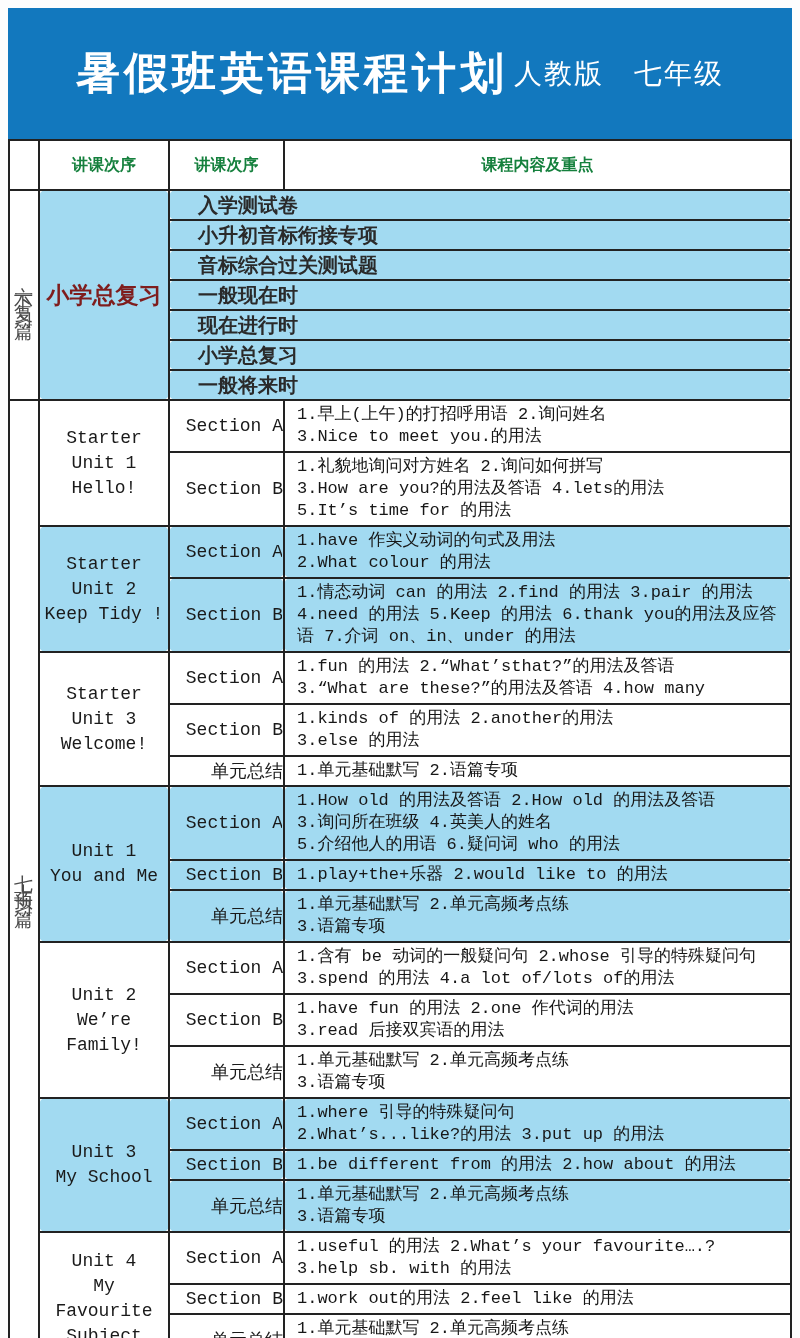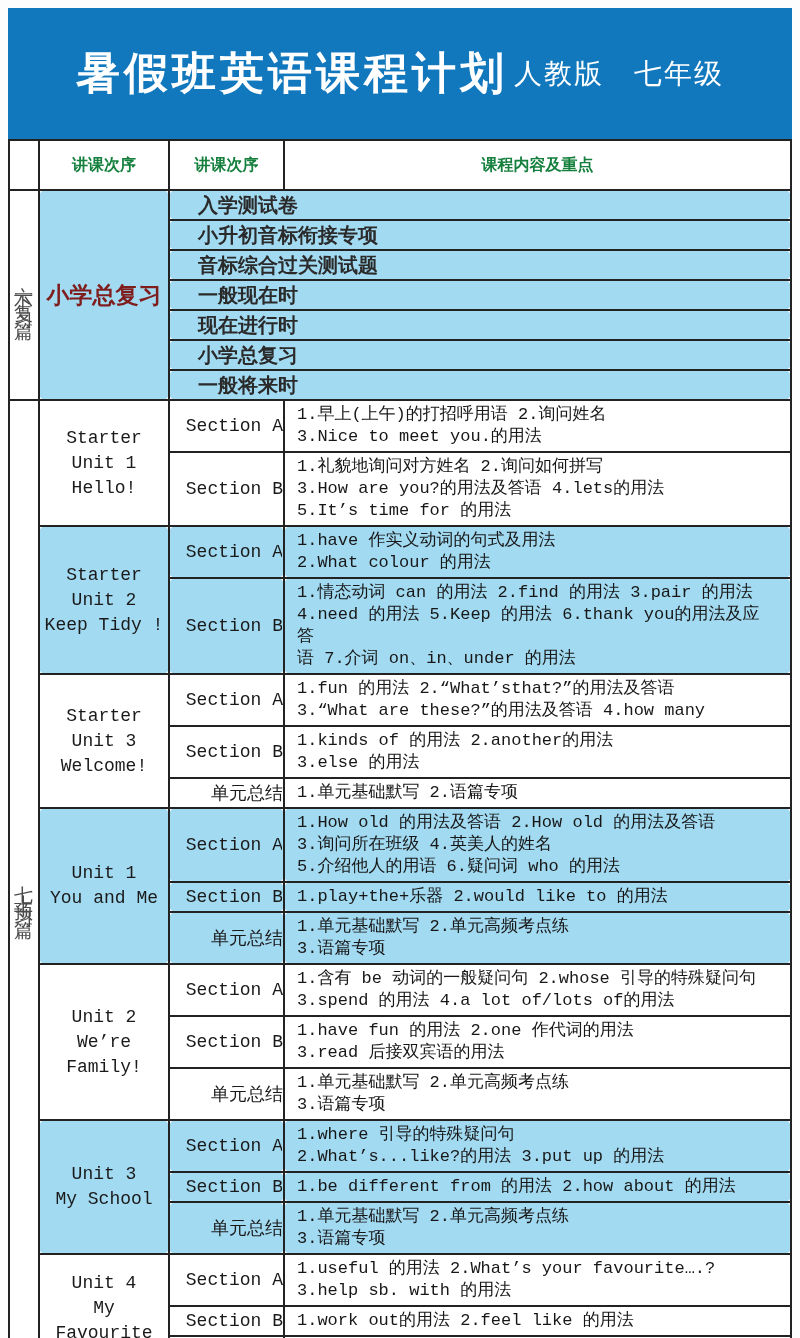--- a/index.html
+++ b/index.html
@@ -50,21 +50,21 @@
     font-family:"Liberation Mono","DejaVu Sans Mono",monospace;
     white-space:pre-line;padding:2px;
   }
   .struct{
     text-align:right;font-size:18px;color:#1a1a1a;
     font-family:"Liberation Mono","DejaVu Sans Mono",monospace;padding:2px 0;
   }
   .content{
     text-align:left;font-size:17px;line-height:22px;color:#171717;
     font-family:"Liberation Mono","DejaVu Sans Mono",monospace;
-    white-space:pre-line;padding:3px 20px 3px 12px;
+    white-space:pre-line;padding:3px 9px 3px 12px;
   }
 </style>
 </head>
 <body>
 
 <div class="page">
 
   <div class="banner">
     <div class="title">暑假班英语课程计划</div>
     <div class="subtitle">人教版　七年级</div>

